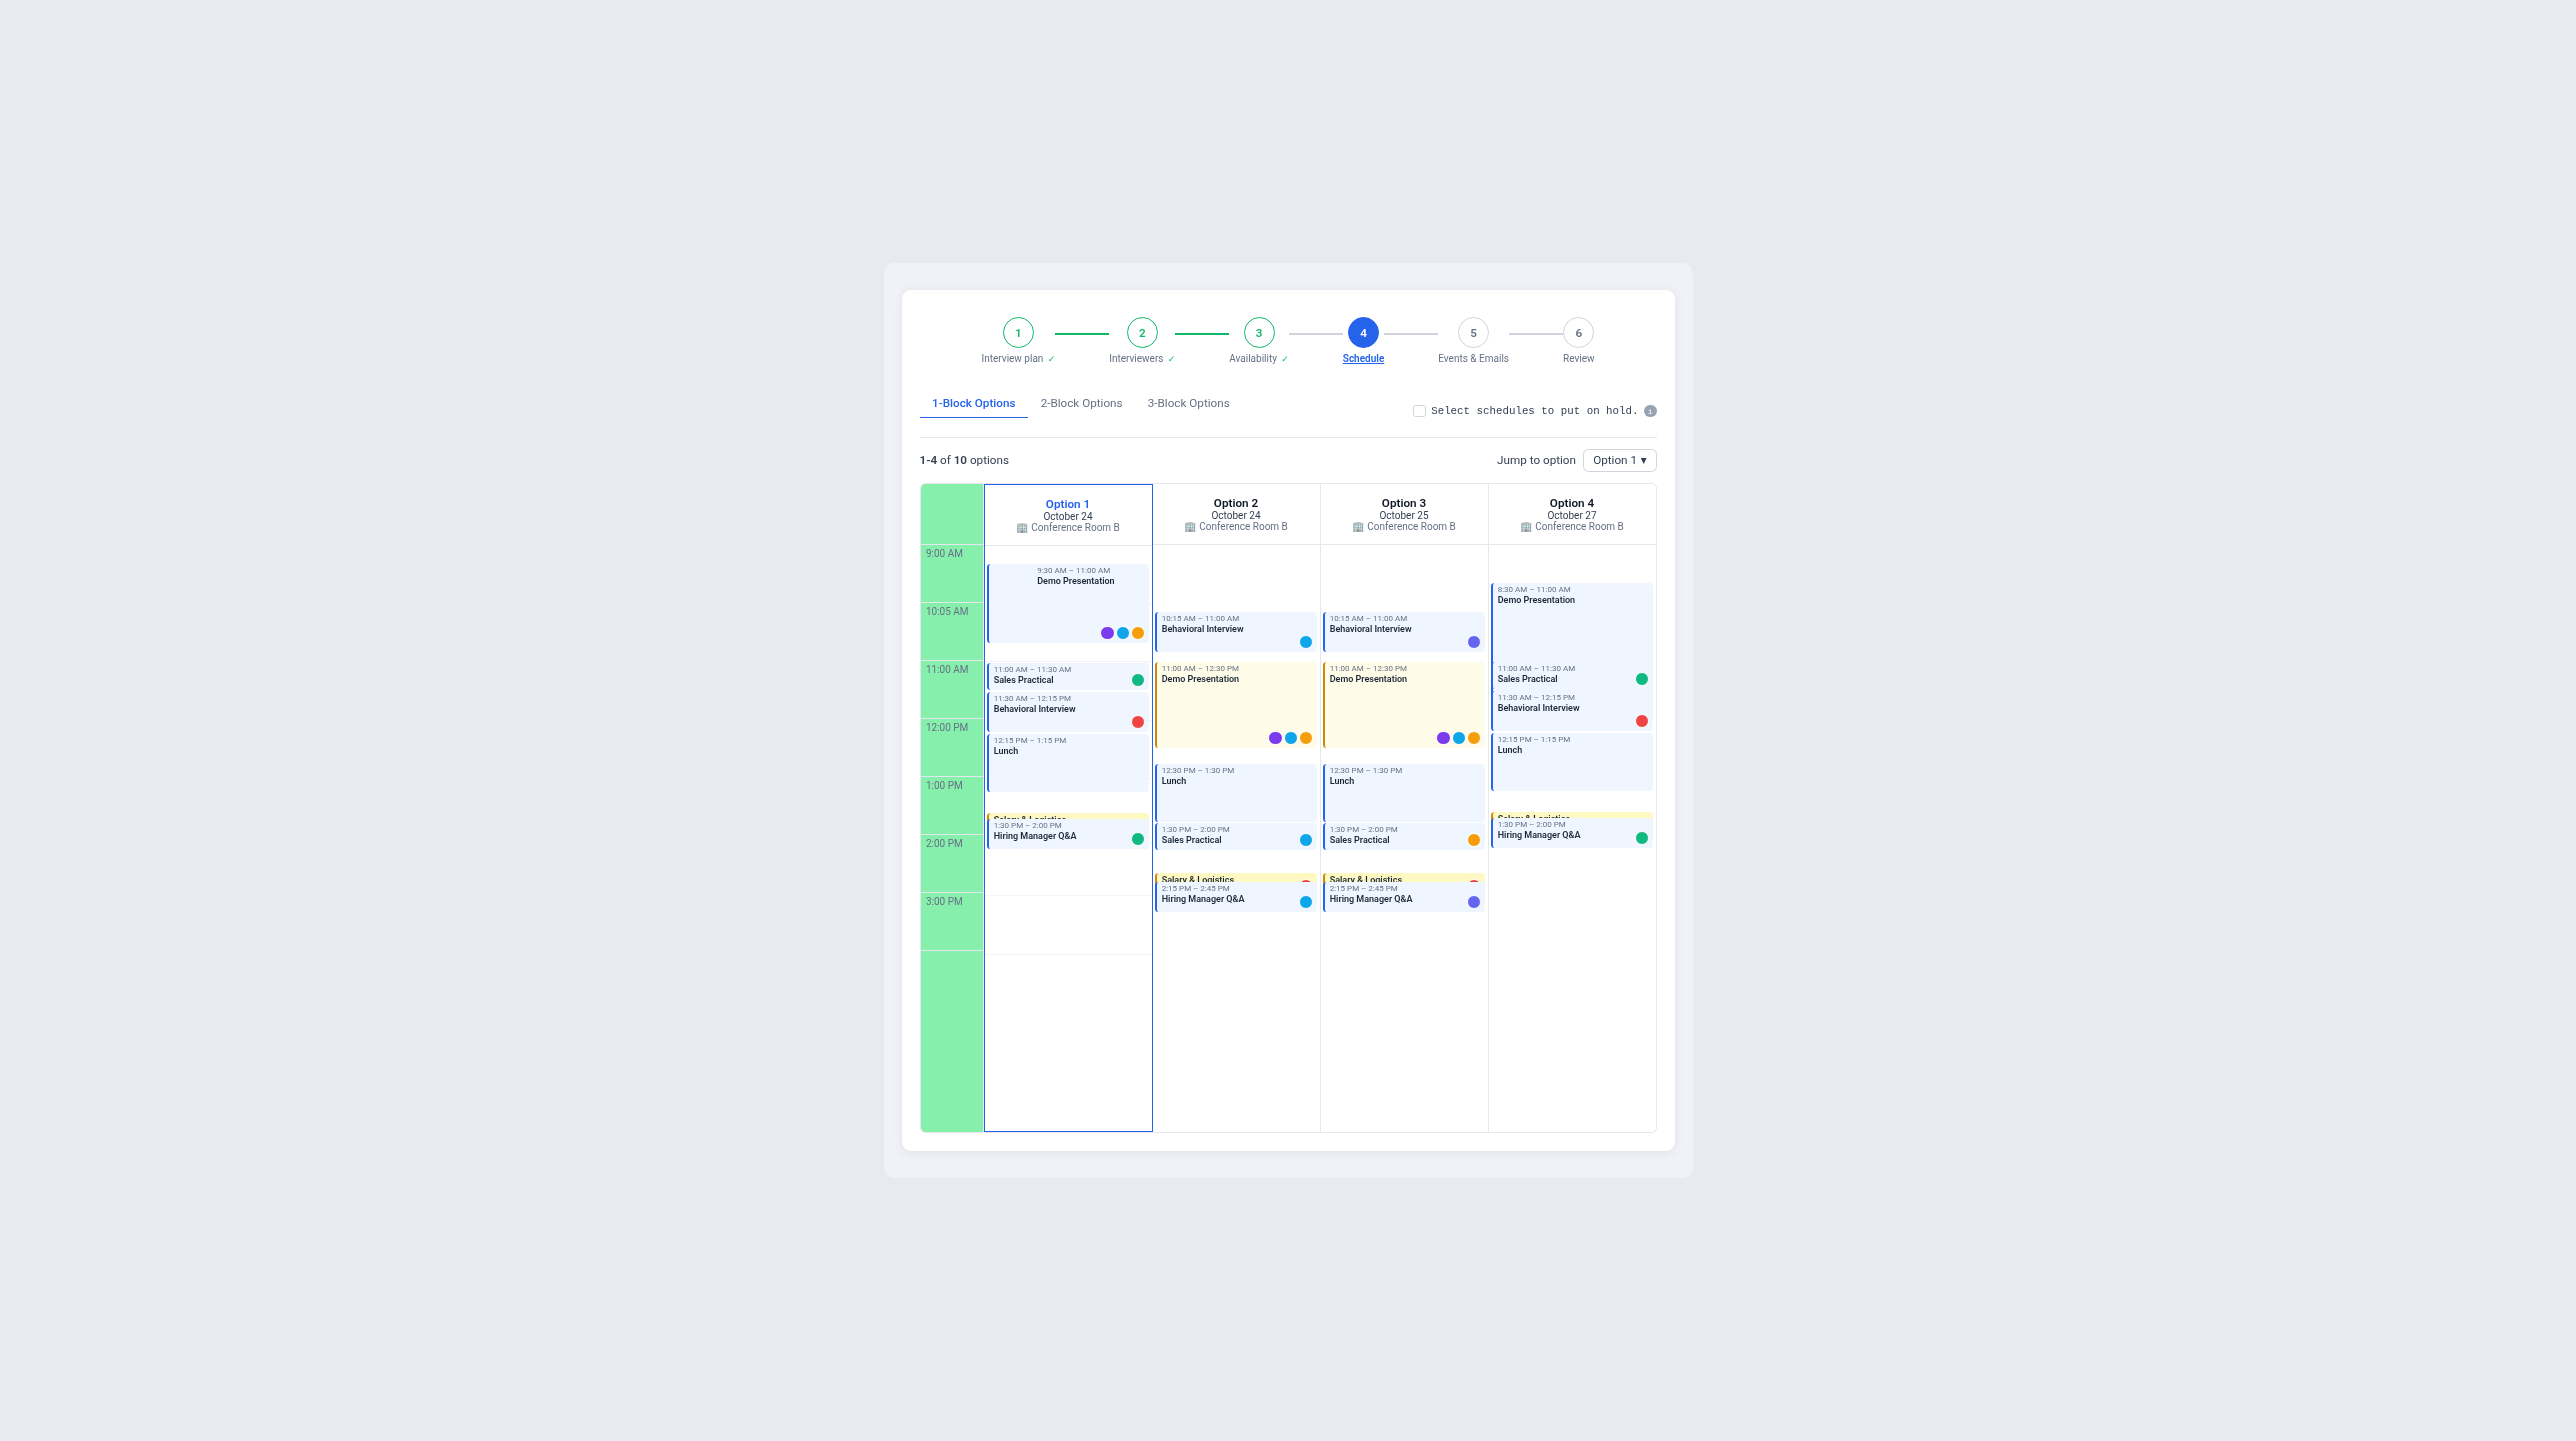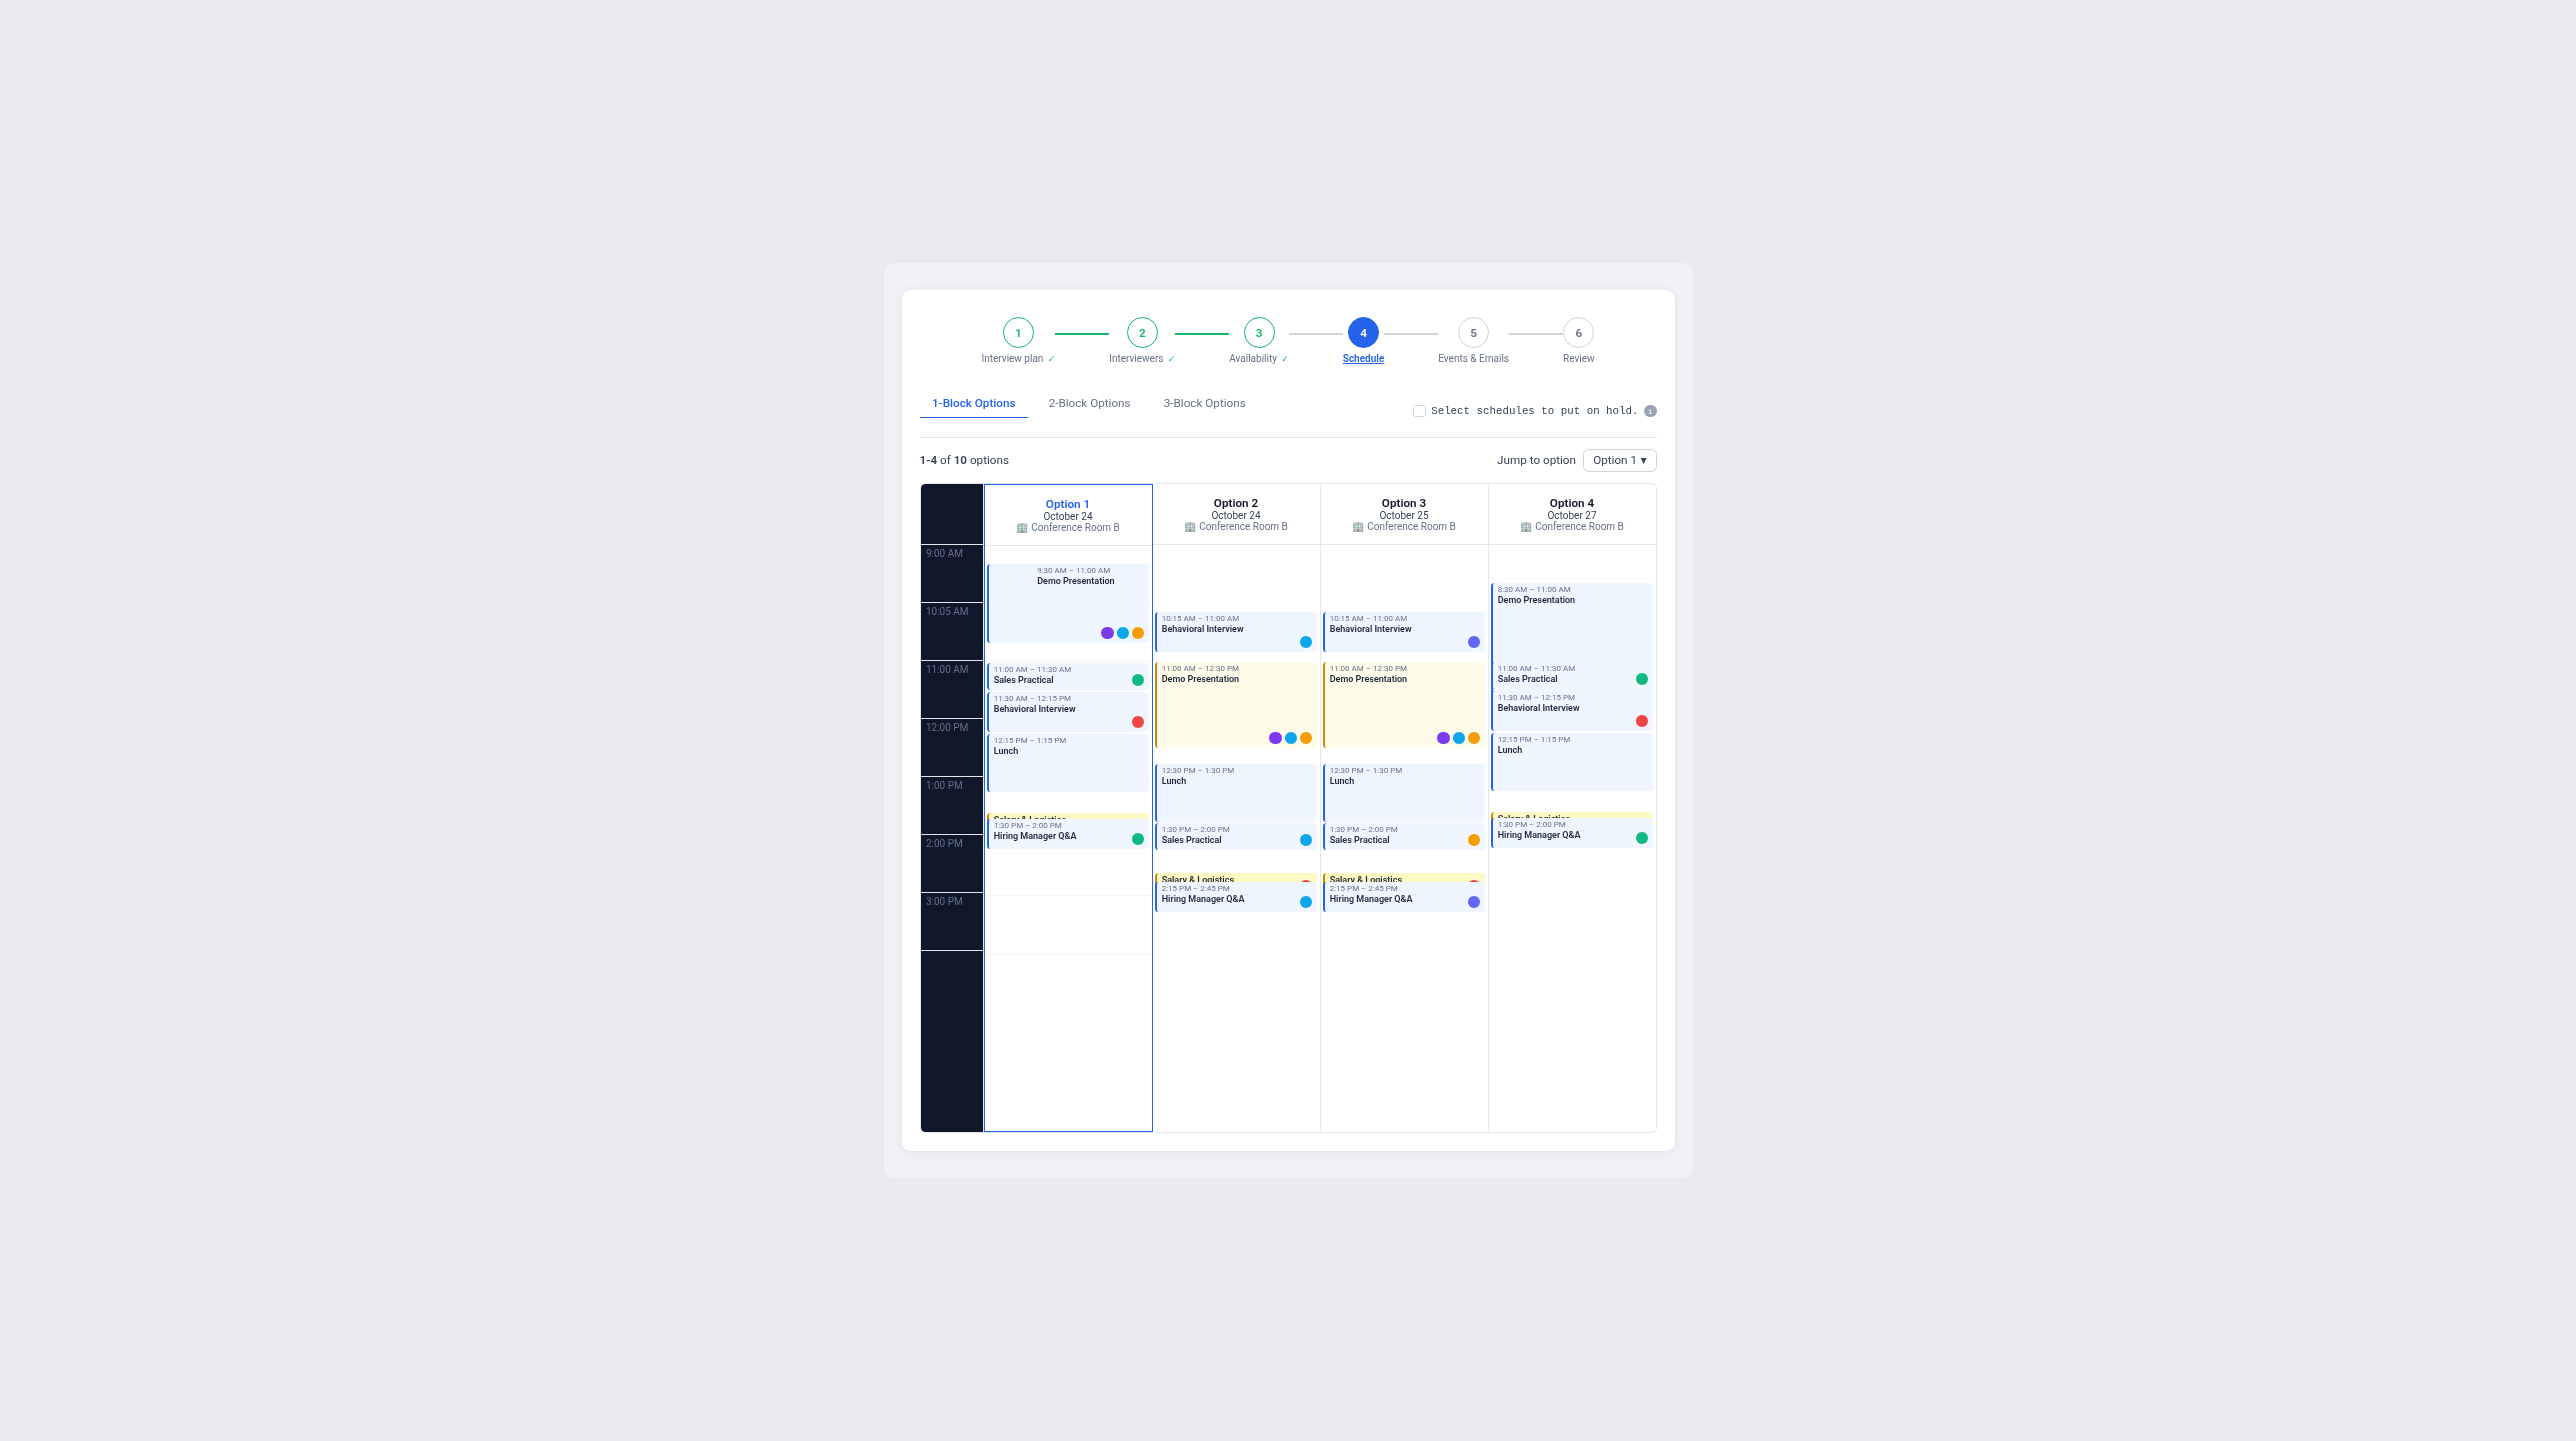--- a/index.html
+++ b/index.html
@@ -151,21 +151,21 @@
     .schedule-grid {
       display: flex;
       border: 0.9px solid #e4e7ec;
       border-radius: 5.4px;
       overflow: hidden;
       font-size: 10px;
     }
     .time-col {
       width: 63px;
       flex-shrink: 0;
-      background: #0f172a;
+      background: #86efac;
       border-right: 0.9px solid #e4e7ec;
     }
     .time-header { height: 61px; border-bottom: 0.9px solid #e4e7ec; }
     .time-slot {
       height: 58px;
       display: flex;
       align-items: flex-start;
       padding: 3.6px 5.4px 0;
       border-bottom: 0.9px solid #e4e7ec;
       color: #667085;
@@ -301,21 +301,21 @@
       </div>
       <div class="step-connector"></div>
 
       <div class="step">
         <div class="step-circle">6</div>
         <div class="step-label">Review</div>
       </div>
     </div>
 
     <div style="display:flex; align-items:center; justify-content:space-between; margin-bottom:3.6px;">
-      <div class="tabs" style="border-bottom:none; gap:8px; margin-bottom:16px;">
+      <div class="tabs" style="border-bottom:none; gap:0; margin-bottom:16px;">
         <div class="tab active">1-Block Options</div>
         <div class="tab">2-Block Options</div>
         <div class="tab">3-Block Options</div>
       </div>
       <div class="hold-row">
         <div class="hold-checkbox"></div>
         <span class="hold-label">Select schedules to put on hold.</span>
         <div class="info-icon">i</div>
       </div>
     </div>

